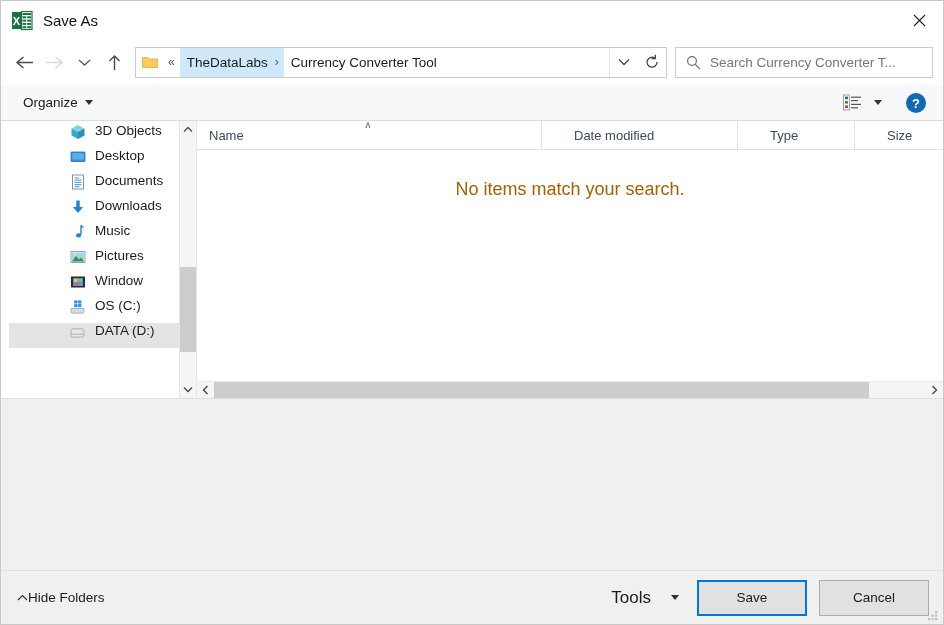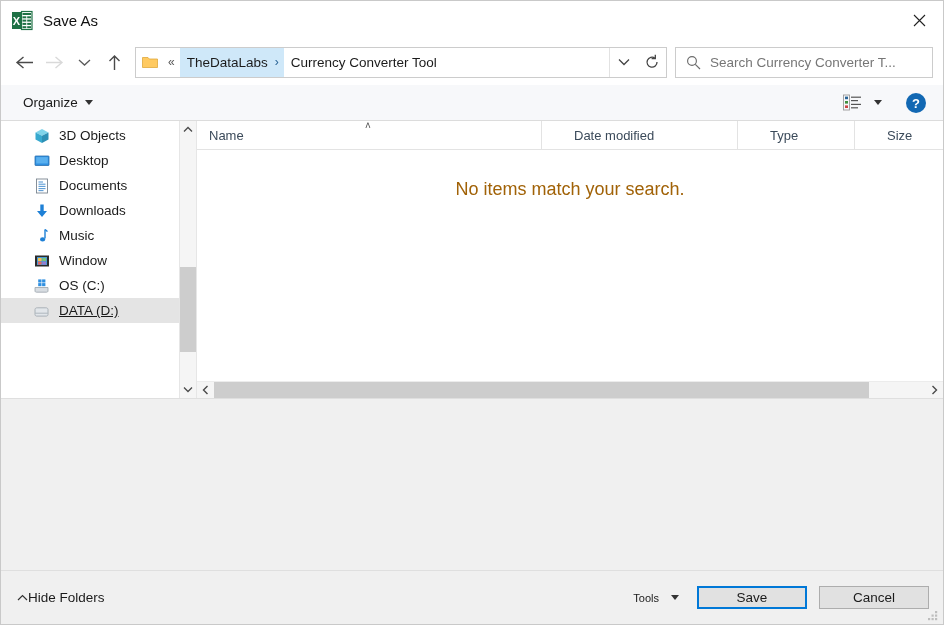--- a/index.html
+++ b/index.html
@@ -110,25 +110,25 @@
 
   
   .body-area { flex: 1 1 auto; display: flex; min-height: 0; background:#fff; }
   .navpane {
     flex: 0 0 196px; background: #ffffff; position: relative;
     display: flex; flex-direction: column; overflow: hidden;
     border-right: 1px solid #e6e6e6;
   }
   .np-list { flex: 1 1 auto; padding-top: 2px; }
   .np-item {
-    height: 25px; display: flex; align-items: center;
-    padding-left: 32px; gap: 9px; font-size: 13.5px; color: #1b1b1b;
-    cursor: default; white-space: nowrap;
-  }
-  .np-item.selected { background: #e4e4e4; text-decoration: underline; }
+    height: 25px; display: flex; align-items: flex-start;
+    padding-left: 60px; gap: 9px; font-size: 13.5px; color: #1b1b1b;
+    cursor: default; white-space: nowrap; margin-left: 8px;
+  }
+  .np-item.selected { background: #e4e4e4; }
   .np-ico { width: 17px; height: 17px; flex: 0 0 17px; display:flex;align-items:center;justify-content:center; }
 
   .vscroll {
     position: absolute; right: 0; top: 0; bottom: 0; width: 17px;
     background: #f5f5f5; border-left: 1px solid #e6e6e6;
     display: flex; flex-direction: column; align-items: center;
   }
   .vs-arrow { height: 17px; width: 17px; display:flex;align-items:center;justify-content:center; color:#555; }
   .vs-track { flex: 1 1 auto; width: 17px; position: relative; }
   .vs-thumb { position:absolute; left:0; width:17px; background:#cdcdcd; }
@@ -170,23 +170,23 @@
     border-top: 1px solid #dfdfdf;
   }
 
   
   .footer {
     flex: 0 0 54px; background: #f0f0f0; border-top: 1px solid #dfdfdf;
     display: flex; align-items: center; padding: 0 14px 0 16px; position: relative;
   }
   .hide-folders { display: flex; align-items: center; gap: 0; font-size: 13.5px; color:#1b1b1b; cursor: default; }
   .foot-right { margin-left: auto; display: flex; align-items: center; gap: 12px; }
-  .tools-btn { display: flex; align-items: center; gap: 12px; font-size: 11px; padding: 0 6px; cursor: default; }
+  .tools-btn { display: flex; align-items: center; gap: 20px; font-size: 17px; padding: 0 6px; cursor: default; }
   .btn {
-    width: 110px; height: 23px; font-size: 13.5px;
+    width: 110px; height: 36px; font-size: 13.5px;
     background: #e1e1e1; border: 1px solid #adadad;
     display: flex; align-items: center; justify-content: center; cursor: default;
   }
   .btn.primary { border: 2px solid #0078d7; }
   .grip { position: absolute; right: 4px; bottom: 3px; width: 13px; height: 13px; }
 </style>
 </head>
 <body>
 
 <div class="dialog">
@@ -366,20 +366,31 @@
           <span class="np-ico">
             <svg width="16" height="16" viewBox="0 0 16 16">
               <path d="M11,1.5 L11,10.5" stroke="#1e80d6" stroke-width="1.4" fill="none"></path>
               <path d="M11,1.5 C11,1.5 12.6,2.4 13.4,3.6" stroke="#1e80d6" stroke-width="1.4" fill="none"></path>
               <ellipse cx="8.6" cy="11.4" rx="2.6" ry="2.1" fill="#1e80d6"></ellipse>
             </svg>
           </span>
           <span>Music</span>
         </div>
 
+        <div class="np-item">
+          <span class="np-ico">
+            <svg width="16" height="16" viewBox="0 0 16 16">
+              <rect x="1" y="2.5" width="14" height="11" fill="#fff" stroke="#8d949b" stroke-width="0.9"></rect>
+              <rect x="2" y="3.5" width="12" height="9" fill="#9fd4f2"></rect>
+              <path d="M2,12.5 L6,7 L9,10.5 L11,8.5 L14,12.5 Z" fill="#3f8f4f"></path>
+              <circle cx="5" cy="5.6" r="1.1" fill="#ffe680"></circle>
+            </svg>
+          </span>
+          <span>Pictures</span>
+        </div>
 
         <div class="np-item">
           <span class="np-ico">
             <svg width="16" height="16" viewBox="0 0 16 16">
               <rect x="1" y="2.5" width="14" height="11" fill="#2b2b2b"></rect>
               <rect x="3" y="4" width="10" height="8" fill="#4a9ad4"></rect>
               <rect x="4" y="5" width="3.6" height="3" fill="#f2c14e"></rect>
               <rect x="8.4" y="5" width="3.6" height="3" fill="#7cc576"></rect>
               <rect x="4" y="8.6" width="3.6" height="3" fill="#e06666"></rect>
               <rect x="8.4" y="8.6" width="3.6" height="3" fill="#9a7cd0"></rect>

